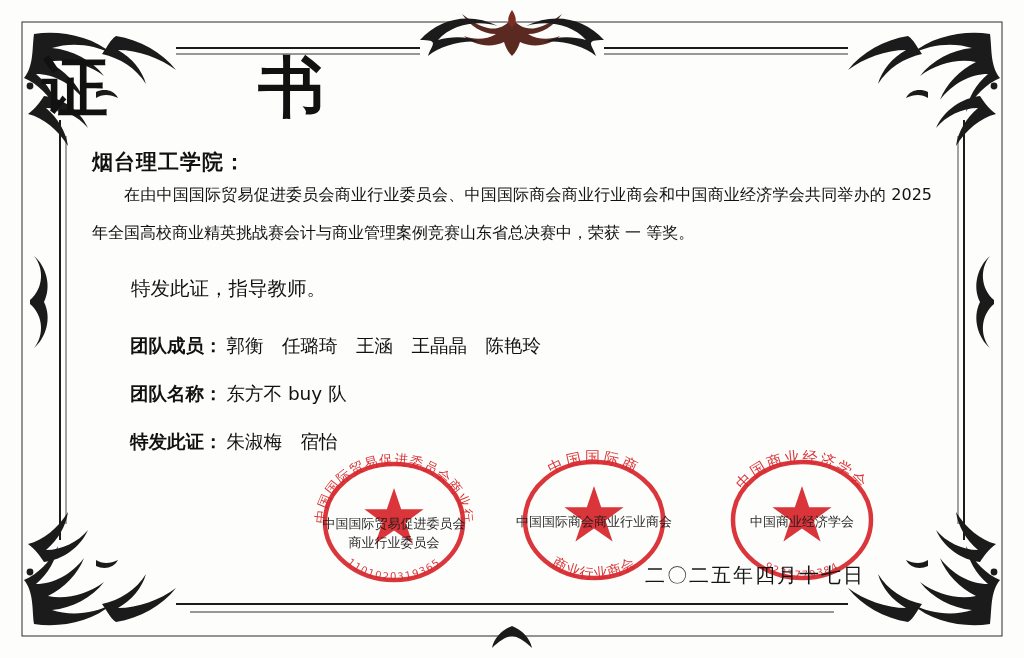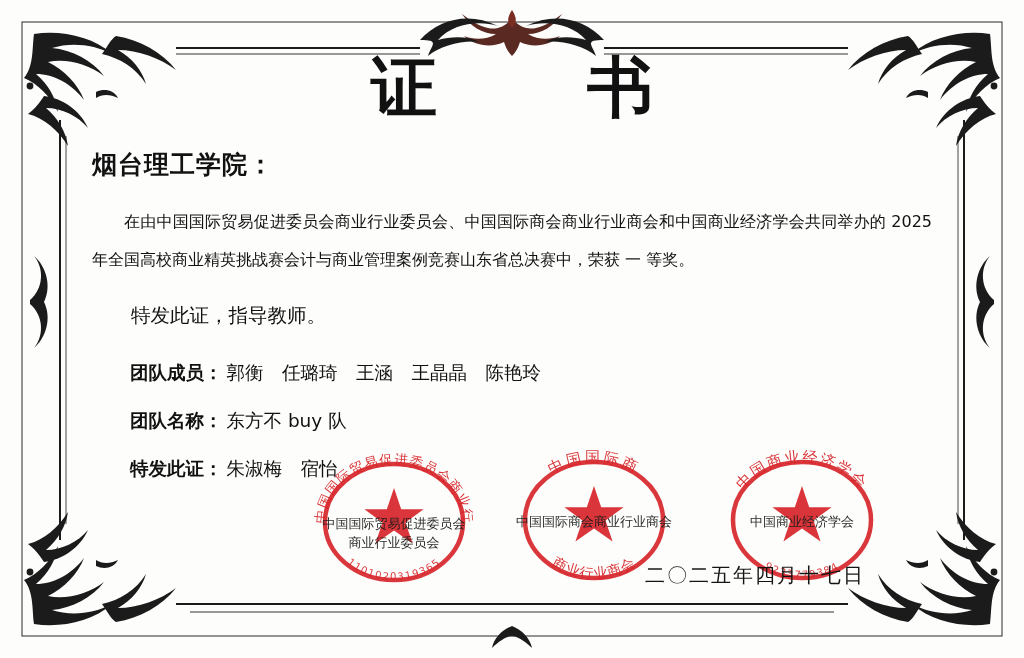--- a/index.html
+++ b/index.html
@@ -26,43 +26,41 @@
     height: 658px;
     pointer-events: none;
   }
 
   
   .title {
     position: absolute;
     top: 48px;
     left: 0;
     width: 1024px;
-    text-align: center;
     font-family: "DejaVu Serif", serif;
     font-weight: bold;
     font-size: 66px;
     letter-spacing: 42px;
     text-indent: 42px;
     color: #111111;
     line-height: 1.2;
   }
 
   
   .body-area {
     position: absolute;
     left: 92px;
     top: 148px;
     width: 848px;
     color: #111111;
   }
   .recipient {
-    font-size: 25px;
+    font-size: 21px;
     font-weight: bold;
     letter-spacing: 1px;
-    margin-bottom: 22px;
     font-family: Liberation Sans, sans-serif;
   }
   .para {
     font-size: 16px;
     line-height: 38px;
     text-align: justify;
     text-indent: 2em;
     font-family: "DejaVu Sans", sans-serif;
     margin: 0 0 18px 0;
     padding-right: 8px;

